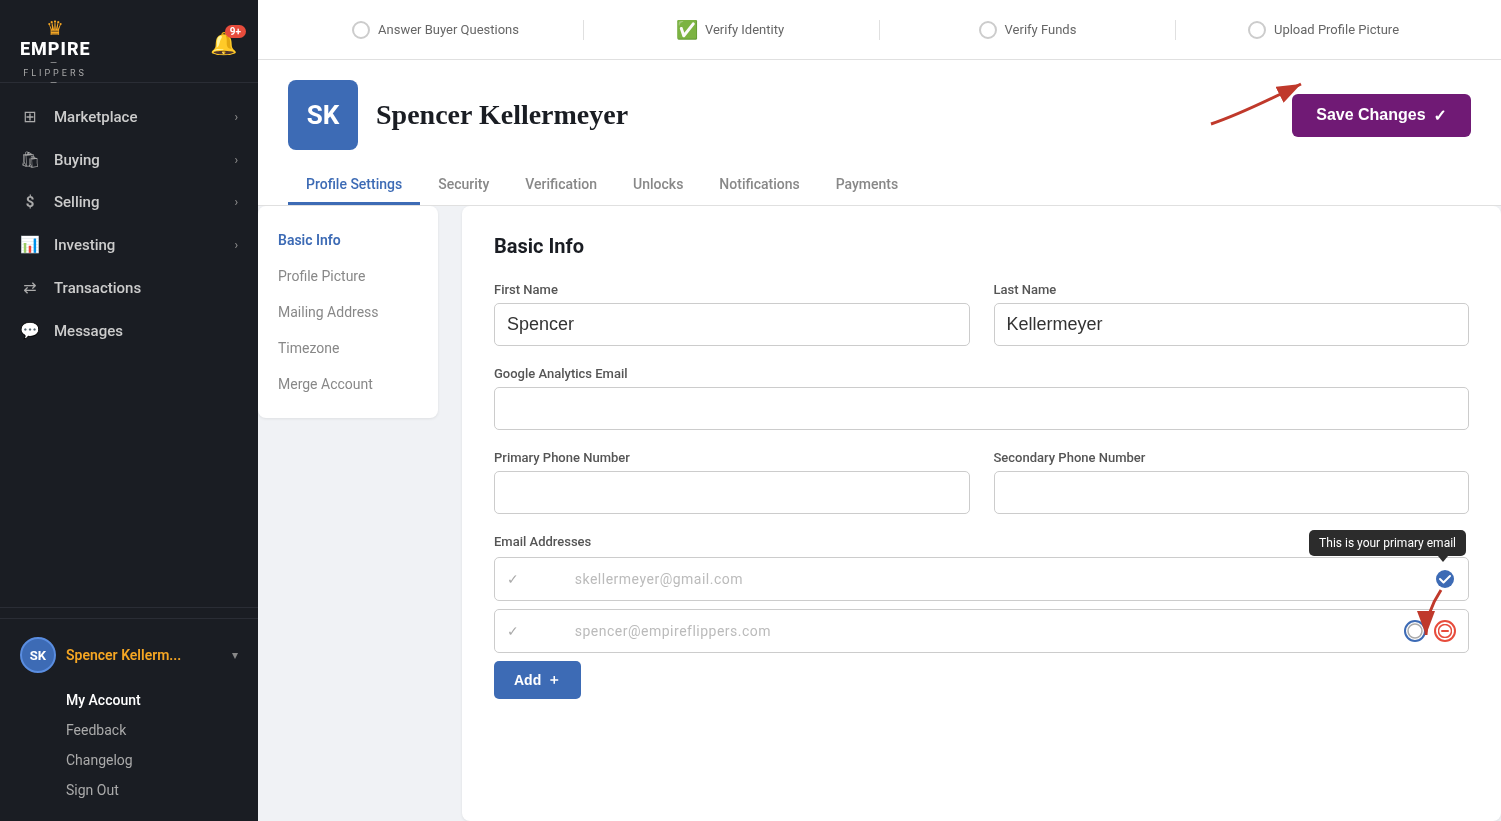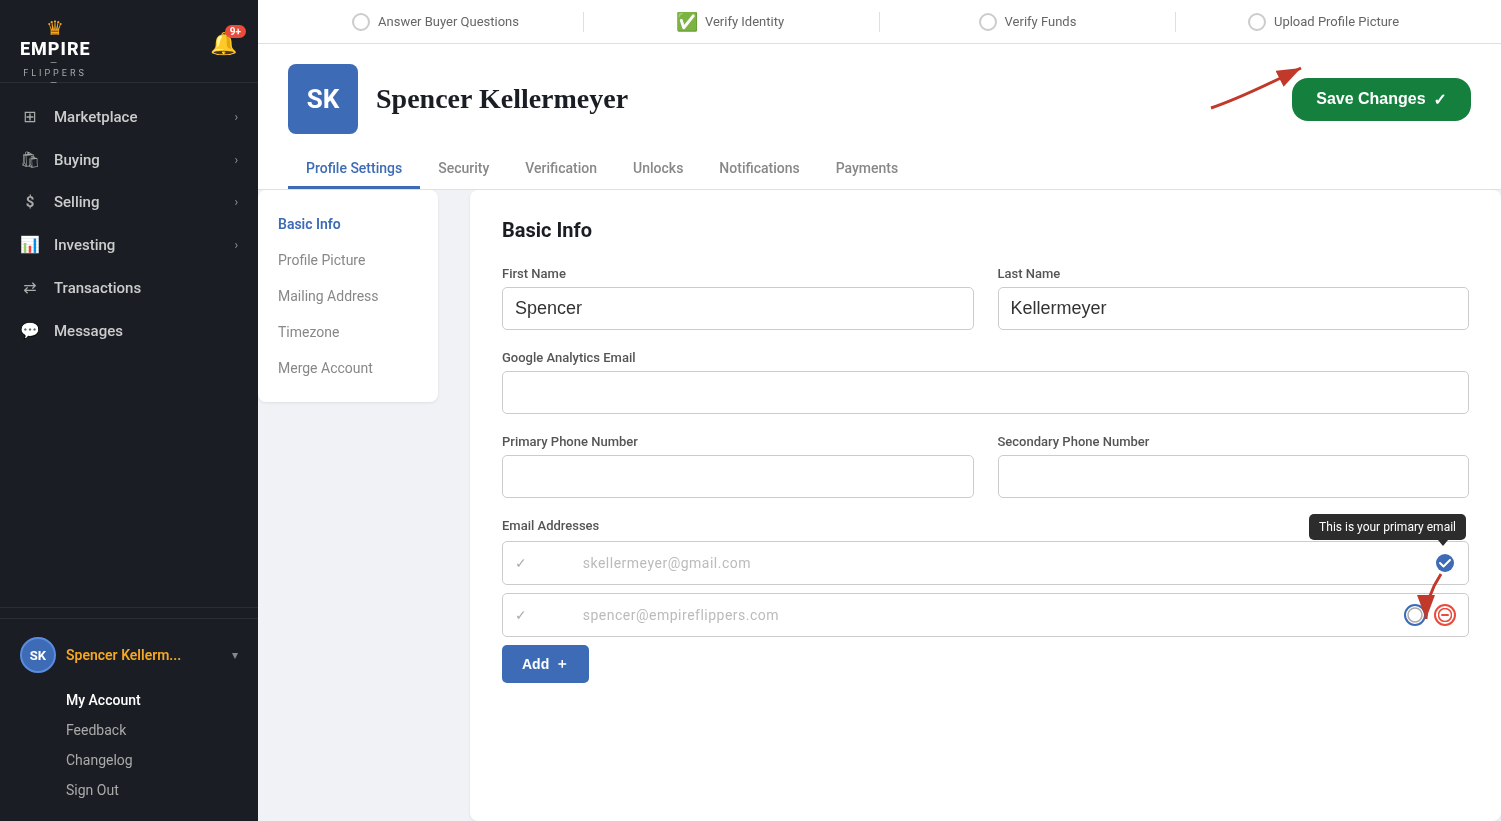--- a/index.html
+++ b/index.html
@@ -157,21 +157,21 @@
       overflow: hidden;
       background: #f0f2f5;
     }
 
     
     .steps-bar {
       background: #fff;
       display: flex;
       align-items: center;
       padding: 4px 30px;
-      height: 44px;
+      height: 60px;
       border-bottom: 1px solid #e0e0e0;
       gap: 0;
     }
     .step-item {
       display: flex;
       align-items: center;
       gap: 8px;
       flex: 1;
       justify-content: center;
       font-size: 13px;
@@ -227,24 +227,24 @@
       color: #fff;
     }
     .profile-name {
       font-size: 28px;
       font-weight: 700;
       color: #1a1d23;
       font-family: Liberation Serif, serif;
     }
     .save-btn {
       margin-left: auto;
-      background: #15803d;
+      background: #701a75;
       color: #fff;
       border: none;
-      border-radius: 16px;
+      border-radius: 6px;
       padding: 12px 24px;
       font-size: 16px;
       font-weight: 600;
       cursor: pointer;
       display: flex;
       align-items: center;
       gap: 8px;
     }
 
     .profile-tabs {
@@ -263,21 +263,21 @@
     .tab-item.active {
       color: #3d6bb5;
       border-bottom-color: #3d6bb5;
     }
 
     
     .content-area {
       flex: 1;
       display: flex;
       overflow: hidden;
-      gap: 32px;
+      gap: 24px;
     }
 
     
     .left-menu {
       width: 180px;
       min-width: 180px;
       background: #fff;
       border-radius: 8px;
       padding: 16px 0;
       height: fit-content;

